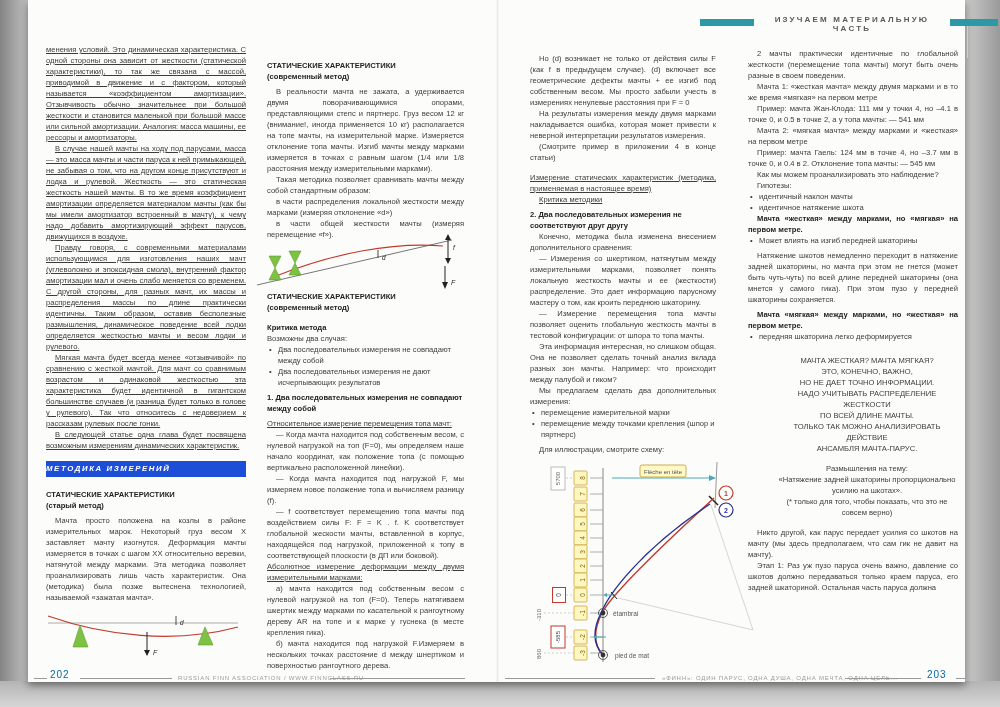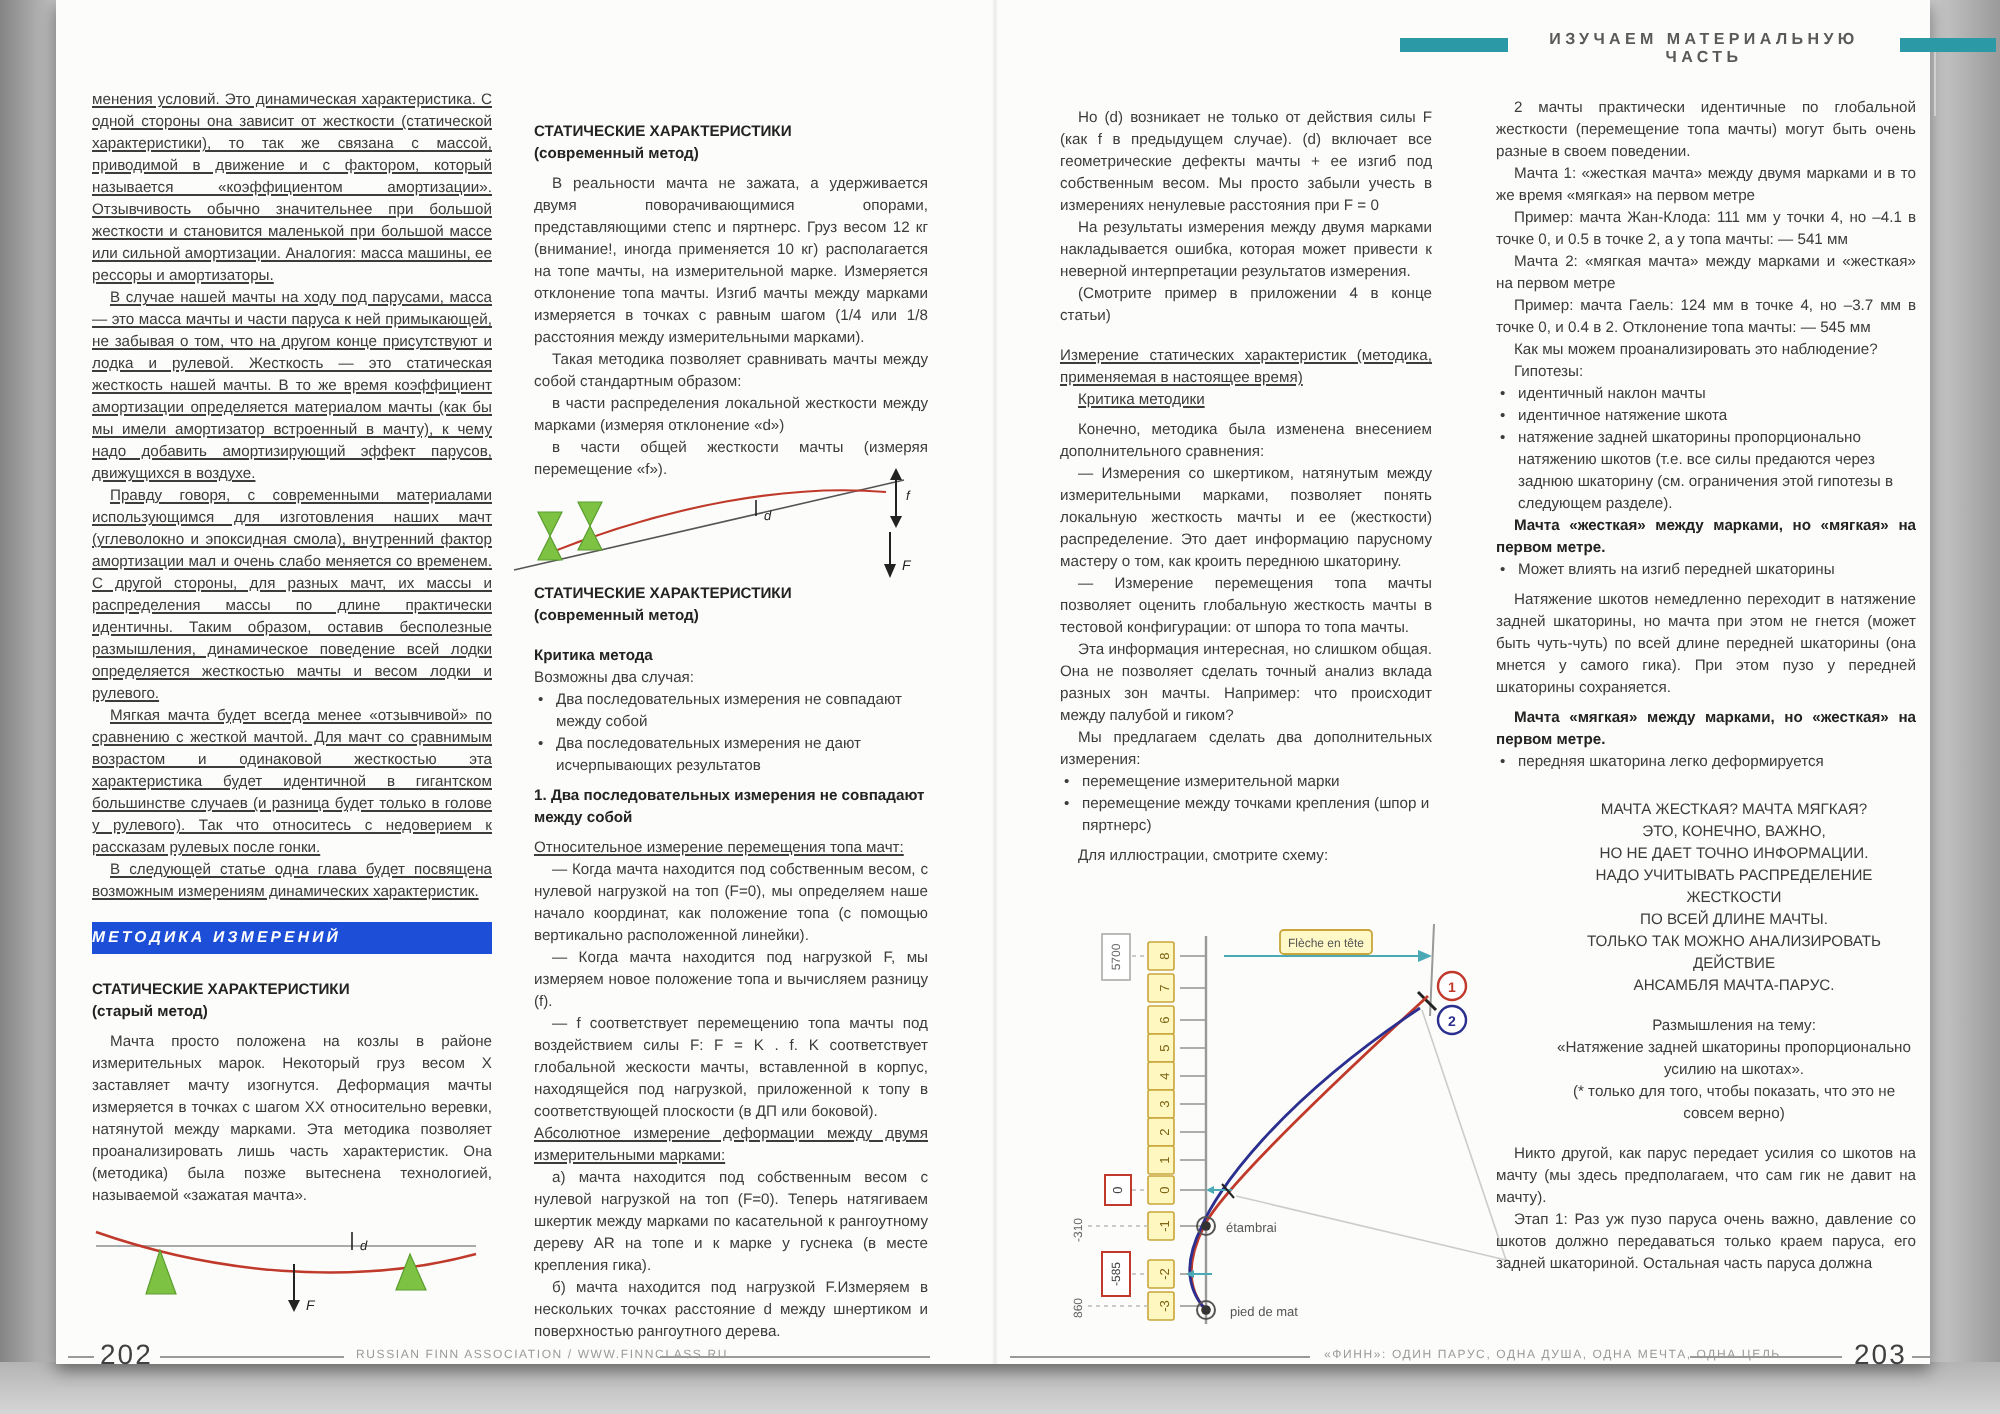--- a/index.html
+++ b/index.html
@@ -38,21 +38,21 @@
   .bullet { position:relative; padding-left:11px; text-align:left; text-indent:0; }
   .bullet::before { content:"•"; position:absolute; left:2px; }
   .center { text-align:center; text-indent:0;margin-left:28px; }
 
   .banner { left:46px; top:461px; width:200px; height:16px; line-height:16px;
             background:#1d4ed8; color:#fff; font-weight:bold; font-size:7.8px;
             letter-spacing:1.6px; text-align:left;font-style:italic; }
 
   
   .rule { height:1px; background:#9a9a9a; }
-  .pgnum { font-size:14px; color:#404040; letter-spacing:1px; }
+  .pgnum { font-size:10px; color:#0369a1; letter-spacing:1px; }
   .foot-small { font-size:6px; letter-spacing:.8px; color:#9a9a9a; }
 
   svg text { font-family:"Liberation Sans", sans-serif; }
 </style>
 </head>
 <body>
 
 <div id="canvas">
   <div class="abs bg-left"></div>
   <div class="abs bg-right"></div>
@@ -148,20 +148,21 @@
   </div>
 
   <div class="abs col" style="left:530px;top:53px;width:186px;">
     <div class="p">Но (d) возникает не только от действия силы F (как f в предыдущем случае). (d) включает все геометрические дефекты мачты + ее изгиб под собственным весом. Мы просто забыли учесть в измерениях ненулевые расстояния при F = 0</div>
     <div class="p">На результаты измерения между двумя марками накладывается ошибка, которая может привести к неверной интерпретации результатов измерения.</div>
     <div class="p">(Смотрите пример в приложении 4 в конце статьи)</div>
     <div class="gap"></div>
     <div class="u p0">Измерение статических характеристик (методика, применяемая в настоящее время)</div>
     <div class="u p">Критика методики</div>
     <div class="gap-s"></div>
+    <div class="h">2. Два последовательных измерения не соответствуют друг другу</div>
     <div class="p">Конечно, методика была изменена внесением дополнительного сравнения:</div>
     <div class="p">— Измерения со шкертиком, натянутым между измерительными марками, позволяет понять локальную жесткость мачты и ее (жесткости) распределение. Это дает информацию парусному мастеру о том, как кроить переднюю шкаторину.</div>
     <div class="p">— Измерение перемещения топа мачты позволяет оценить глобальную жесткость мачты в тестовой конфигурации: от шпора то топа мачты.</div>
     <div class="p">Эта информация интересная, но слишком общая. Она не позволяет сделать точный анализ вклада разных зон мачты. Например: что происходит между палубой и гиком?</div>
     <div class="p">Мы предлагаем сделать два дополнительных измерения:</div>
     <div class="bullet">перемещение измерительной марки</div>
     <div class="bullet">перемещение между точками крепления (шпор и пяртнерс)</div>
     <div class="gap-s"></div>
     <div class="p">Для иллюстрации, смотрите схему:</div>
   </div>
@@ -273,21 +274,20 @@
   <div class="abs col" style="left:748px;top:48px;width:210px;">
     <div class="p">2 мачты практически идентичные по глобальной жесткости (перемещение топа мачты) могут быть очень разные в своем поведении.</div>
     <div class="p">Мачта 1: «жесткая мачта» между двумя марками и в то же время «мягкая» на первом метре</div>
     <div class="p">Пример: мачта Жан-Клода: 111 мм у точки 4, но –4.1 в точке 0, и 0.5 в точке 2, а у топа мачты: — 541 мм</div>
     <div class="p">Мачта 2: «мягкая мачта» между марками и «жесткая» на первом метре</div>
     <div class="p">Пример: мачта Гаель: 124 мм в точке 4, но –3.7 мм в точке 0, и 0.4 в 2. Отклонение топа мачты: — 545 мм</div>
     <div class="p">Как мы можем проанализировать это наблюдение?</div>
     <div class="p">Гипотезы:</div>
     <div class="bullet">идентичный наклон мачты</div>
     <div class="bullet">идентичное натяжение шкота</div>
-    <div class="bullet">натяжение задней шкаторины пропорционально натяжению шкотов (т.е. все силы предаются через заднюю шкаторину (см. ограничения этой гипотезы в следующем разделе).</div>
     <div class="p b">Мачта «жесткая» между марками, но «мягкая» на первом метре.</div>
     <div class="bullet">Может влиять на изгиб передней шкаторины</div>
     <div class="gap-s"></div>
     <div class="p">Натяжение шкотов немедленно переходит в натяжение задней шкаторины, но мачта при этом не гнется (может быть чуть-чуть) по всей длине передней шкаторины (она мнется у самого гика). При этом пузо у передней шкаторины сохраняется.</div>
     <div class="gap-s"></div>
     <div class="p b">Мачта «мягкая» между марками, но «жесткая» на первом метре.</div>
     <div class="bullet">передняя шкаторина легко деформируется</div>
     <div class="gap-s"></div>
     <div class="gap"></div>
     <div class="center">МАЧТА ЖЕСТКАЯ? МАЧТА МЯГКАЯ?</div>

